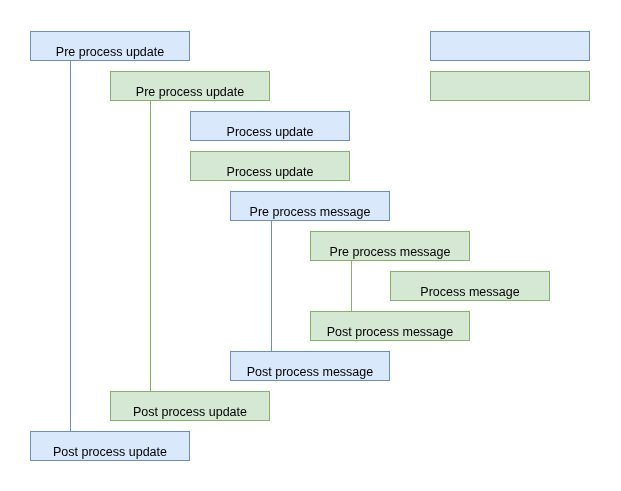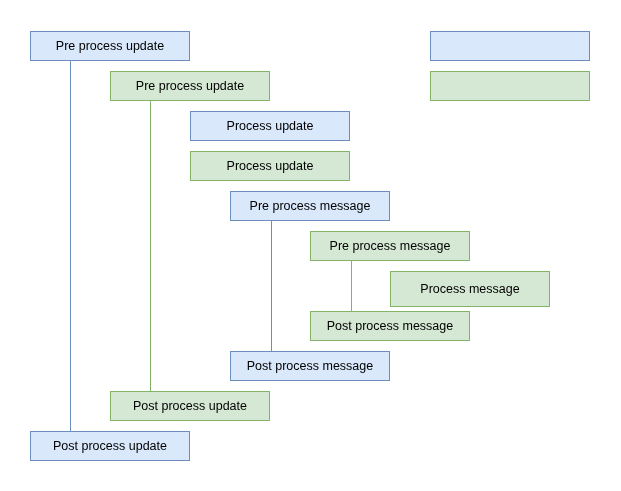--- a/index.html
+++ b/index.html
@@ -14,21 +14,21 @@
     position: relative;
     width: 621px;
     height: 491px;
     background: #ffffff;
     overflow: hidden;
   }
   .node {
     position: absolute;
     box-sizing: border-box;
     display: flex;
-    align-items: center;
+    align-items: flex-end;
     justify-content: center;
     font-size: 12.5px;
     line-height: 1.2;
     color: #000000;
     text-align: center;
     border-width: 1px;
     border-style: solid;
     white-space: nowrap;
   }
   .node.blue {
@@ -72,21 +72,21 @@
     </div>
     <div class="node green" style="left: 190px; top: 151px; width: 160px; height: 30px;">
       <span class="node-label">Process update</span>
     </div>
     <div class="node blue" style="left: 230px; top: 191px; width: 160px; height: 30px;">
       <span class="node-label">Pre process message</span>
     </div>
     <div class="node green" style="left: 310px; top: 231px; width: 160px; height: 30px;">
       <span class="node-label">Pre process message</span>
     </div>
-    <div class="node green" style="left: 390px; top: 271px; width: 160px; height: 36px;">
+    <div class="node green" style="left: 390px; top: 271px; width: 160px; height: 30px;">
       <span class="node-label">Process message</span>
     </div>
     <div class="node green" style="left: 310px; top: 311px; width: 160px; height: 30px;">
       <span class="node-label">Post process message</span>
     </div>
     <div class="node blue" style="left: 230px; top: 351px; width: 160px; height: 30px;">
       <span class="node-label">Post process message</span>
     </div>
     <div class="node green" style="left: 110px; top: 391px; width: 160px; height: 30px;">
       <span class="node-label">Post process update</span>

